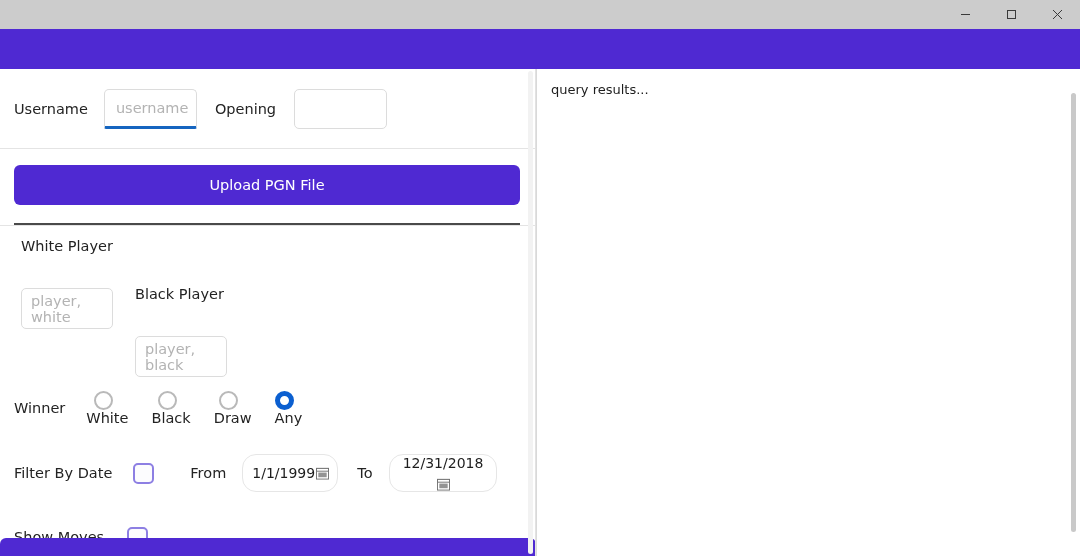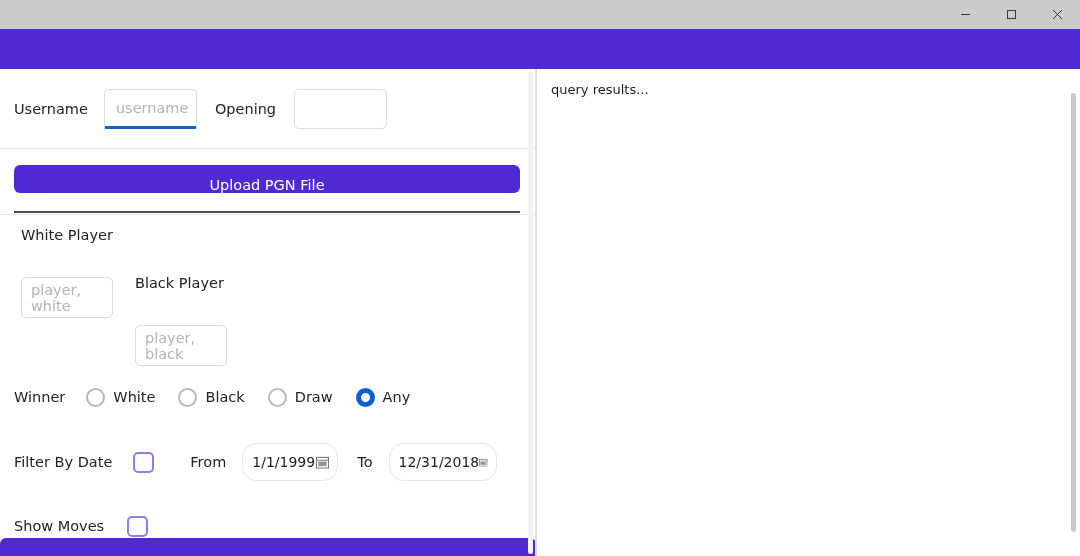--- a/index.html
+++ b/index.html
@@ -135,21 +135,21 @@
   #password-field { width: 93px; margin-left: 18px; }
 
   
   .upload-sec {
     padding: 16px 16px 0 14px;
     height: 87px;
   }
   .upload-btn {
     display: block;
     width: 506px;
-    height: 28px;
+    height: 40px;
     border: none;
     border-radius: 6px;
     background: #4f29d2;
     color: #ffffff;
     font-size: 14.5px;
     font-family: "DejaVu Sans", sans-serif;
     cursor: pointer;
     line-height: 40px;
     text-align: center;
   }
@@ -190,20 +190,21 @@
     align-items: center;
     padding-left: 14px;
     height: 62px;
   }
   .winner-row .lbl { margin-right: 21px; }
   .radio-item {
     display: flex;
     align-items: center;
     margin-right: 23px;
     cursor: pointer;
+    flex-direction: column;
   }
   .radio {
     width: 19px;
     height: 19px;
     border-radius: 50%;
     border: 2px solid #b9b9b9;
     background: #fff;
     margin-right: 8px;
     flex: 0 0 19px;
   }
@@ -240,21 +241,21 @@
     border-radius: 14px;
     background: #fff;
     display: flex;
     align-items: center;
     justify-content: space-between;
     padding: 0 8px 0 9px;
     margin-left: 16px;
     font-size: 14px;
     color: #1e1e1e;
   }
-  .datebox.wide { width: 108px; }
+  .datebox.wide { width: 108px; flex-direction: column; }
   .cal-icon { display: block; opacity: .72; }
 
   
   .moves-row {
     display: flex;
     align-items: center;
     padding-left: 14px;
     height: 60px;
   }
   .cb-moves { margin-left: 23px; }

